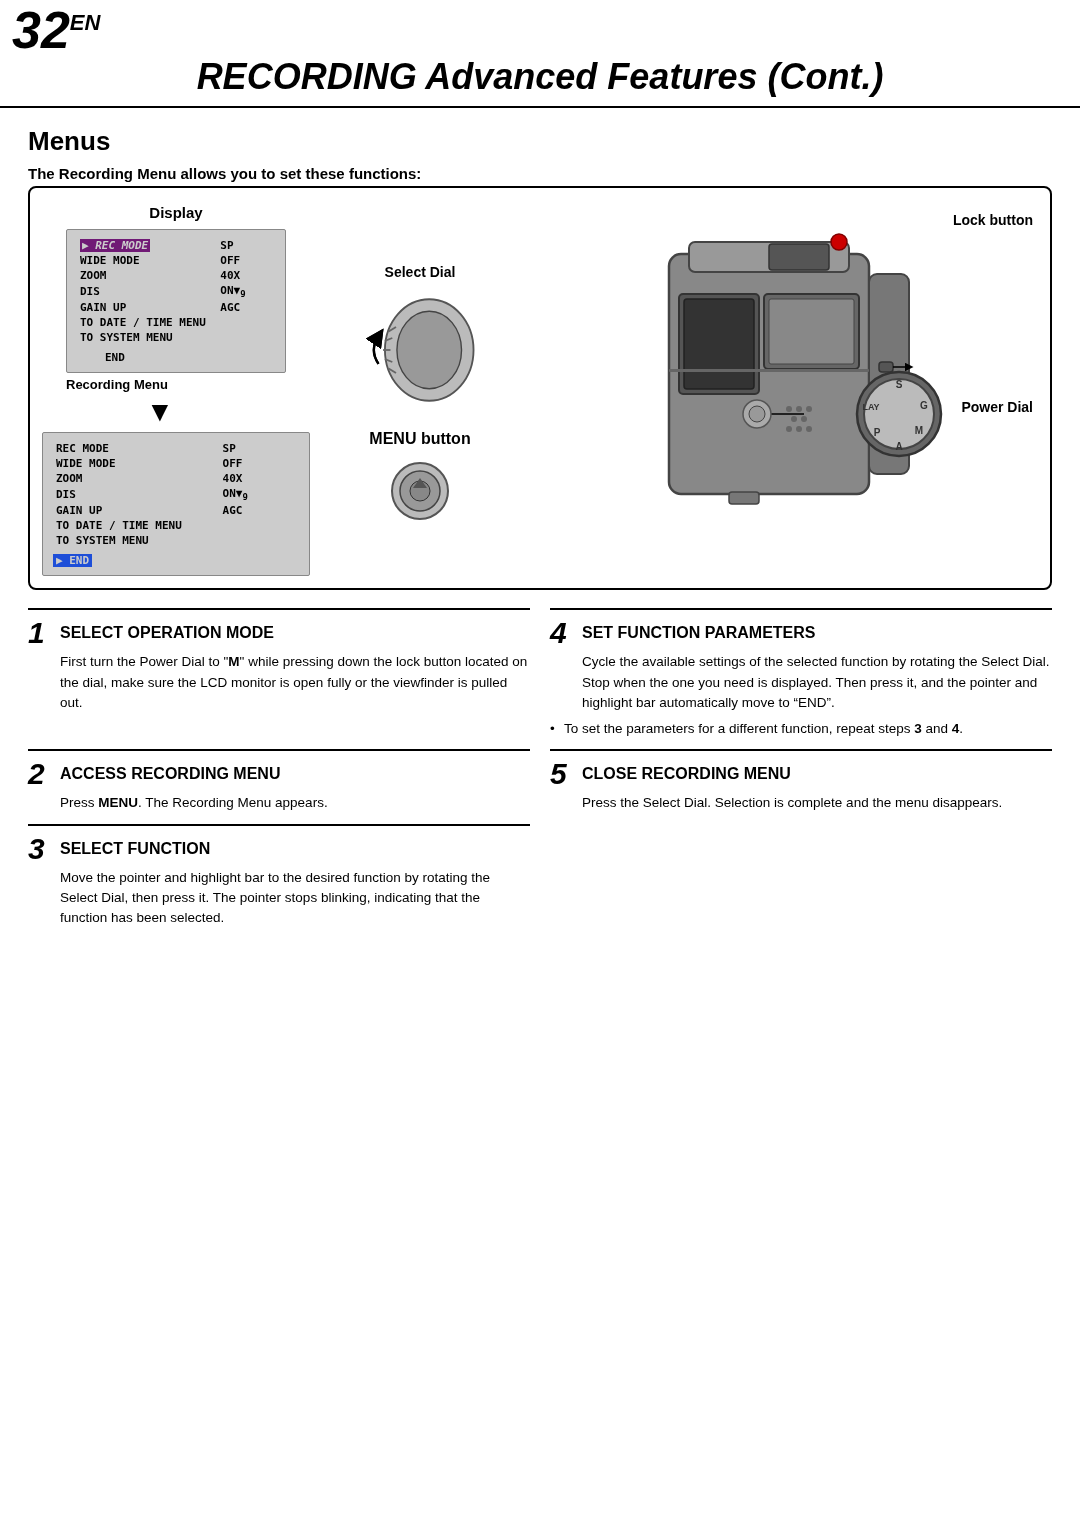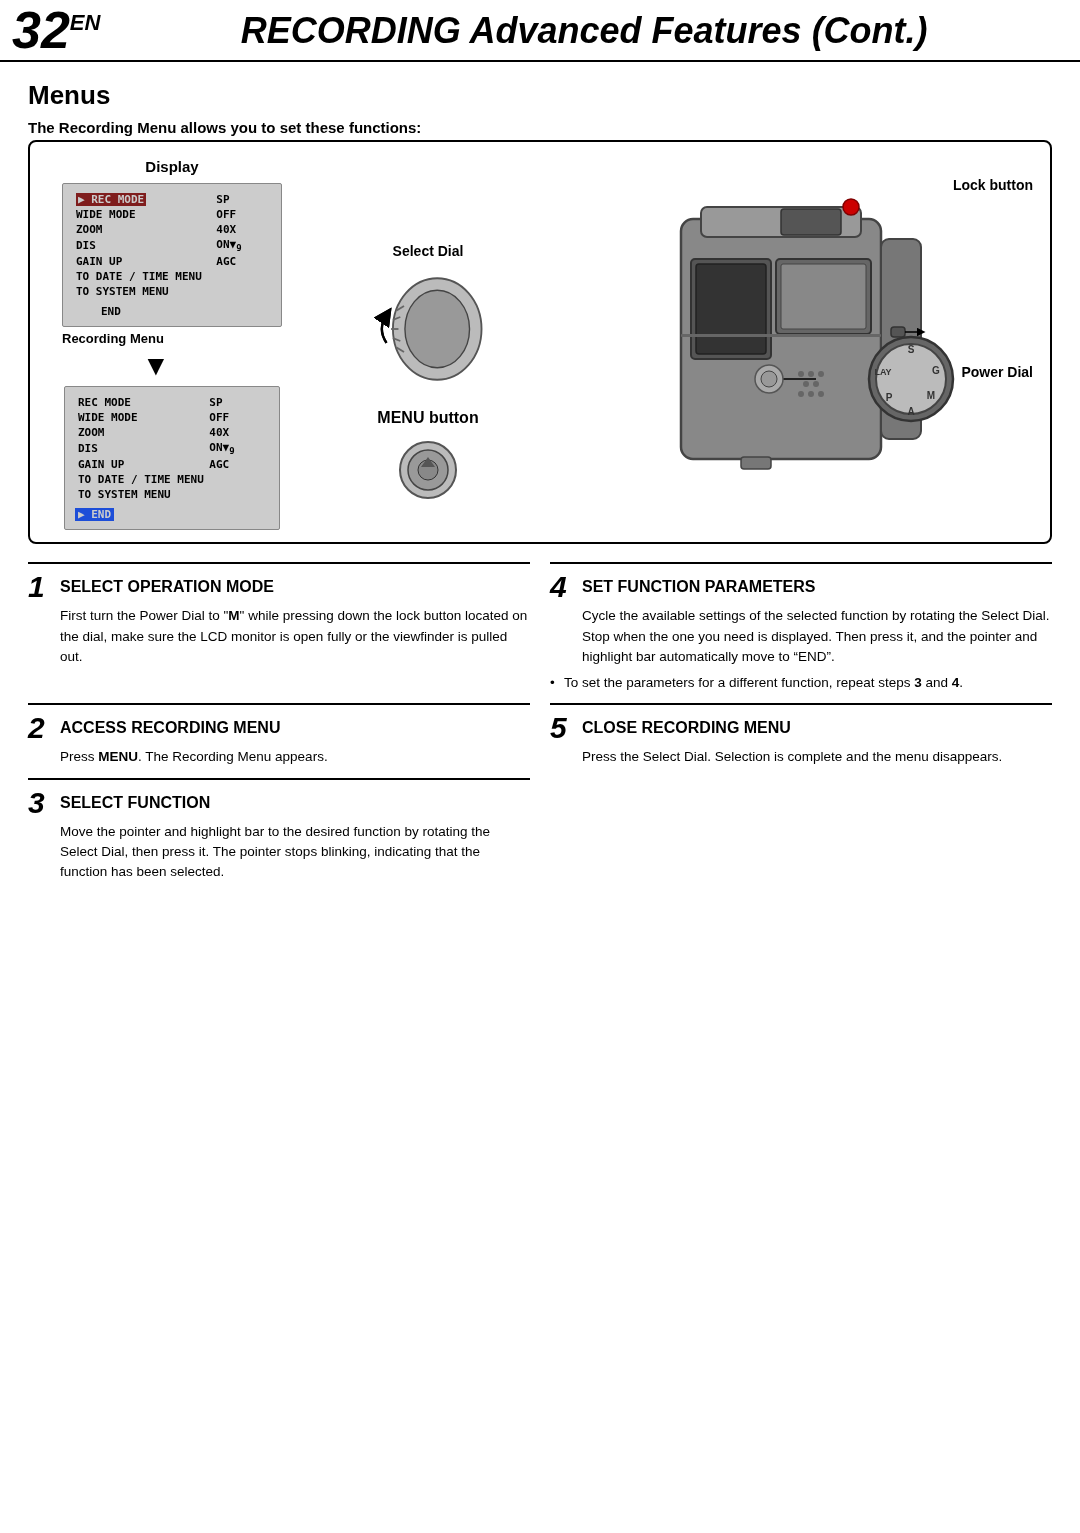--- a/index.html
+++ b/index.html
@@ -12,20 +12,21 @@
       overflow-x: hidden;
     }
 
     
     .header {
       display: flex;
       align-items: stretch;
       background: #fff;
       border-bottom: 2px solid #000;
       padding: 4px 12px 4px 12px;
+      flex-direction: column;
     }
     .header-page-num {
       font-size: 52px;
       font-weight: bold;
       color: #000;
       line-height: 1;
       font-style: italic;
     }
     .header-page-num sup {
       font-size: 22px;
@@ -77,22 +78,22 @@
       border: 2px solid #000;
       border-radius: 8px;
       padding: 16px 12px 12px 12px;
       margin-bottom: 18px;
       position: relative;
       background: #fff;
     }
 
     .diagram-inner {
       display: flex;
-      align-items: center;
-      gap: 16px;
+      align-items: flex-start;
+      gap: 0px;
     }
 
     
     .display-panels {
       flex: 0 0 260px;
       display: flex;
       flex-direction: column;
       align-items: center;
     }
 
@@ -107,23 +108,24 @@
       border: 1px solid #888;
       background: #ccc;
       width: 220px;
       padding: 8px 10px;
       font-size: 11px;
       font-family: monospace;
       margin-bottom: 4px;
       border-radius: 2px;
     }
     .menu-screen .selected {
-      background: #7f1d1d;
+      background: #701a75;
       color: #ccc;
       padding: 0 2px;
+      font-style: italic;
     }
     .menu-screen table {
       width: 100%;
       border-collapse: collapse;
     }
     .menu-screen td {
       padding: 1px 3px;
       font-size: 11px;
       font-weight: bold;
     }
@@ -147,21 +149,21 @@
       color: #000;
       text-align: left;
       width: 220px;
       margin-bottom: 4px;
       padding-left: 80px;
     }
 
     .menu-screen2 {
       border: 1px solid #888;
       background: #ccc;
-      width: 216px;
+      width: 268px;
       padding: 8px 10px;
       font-size: 11px;
       font-family: monospace;
       border-radius: 2px;
     }
     .menu-screen2 table {
       width: 100%;
       border-collapse: collapse;
     }
     .menu-screen2 td {

